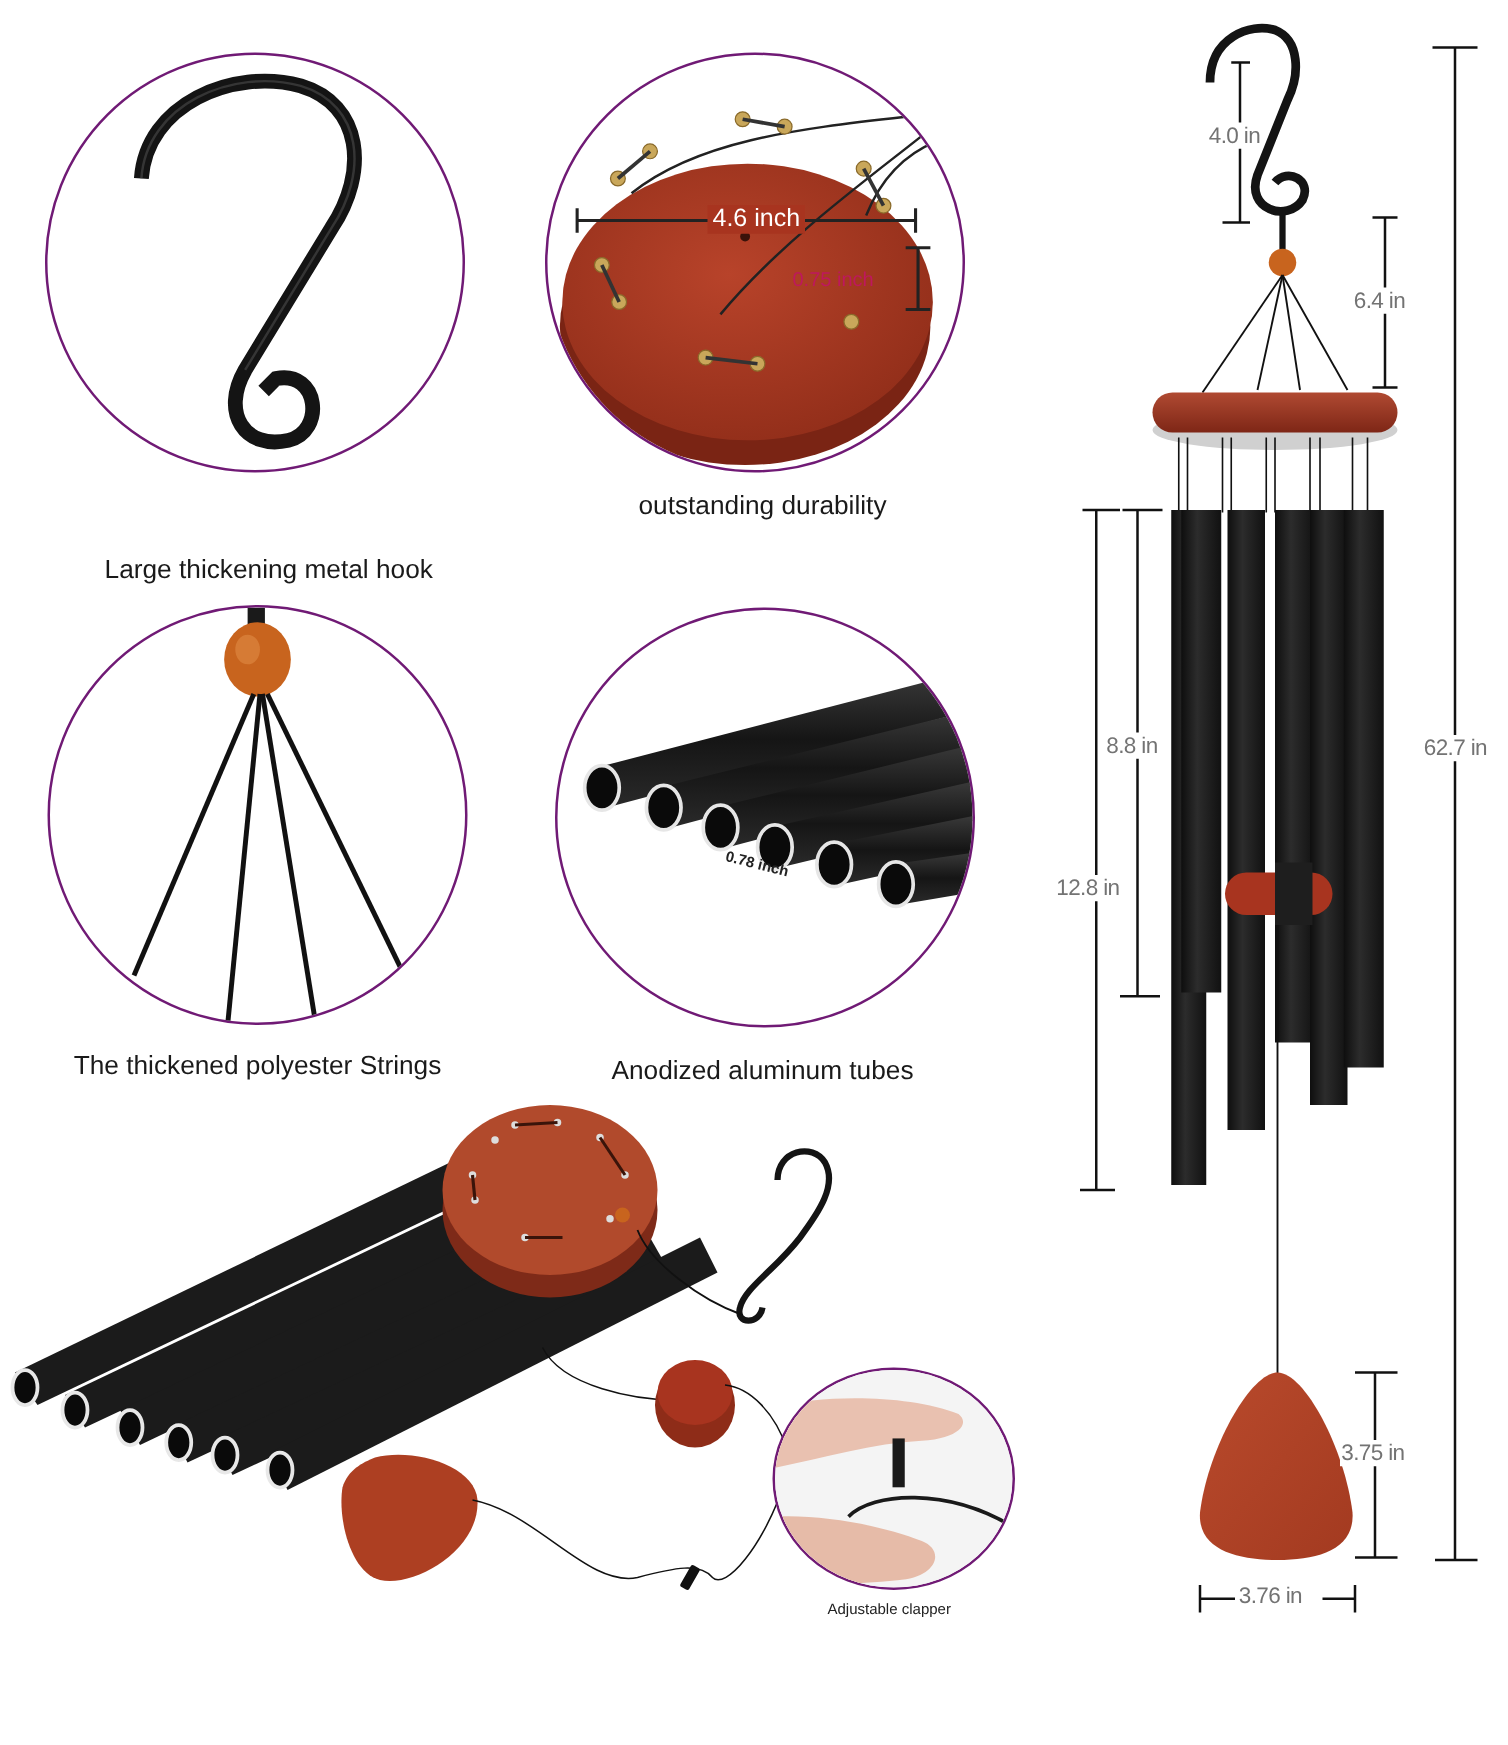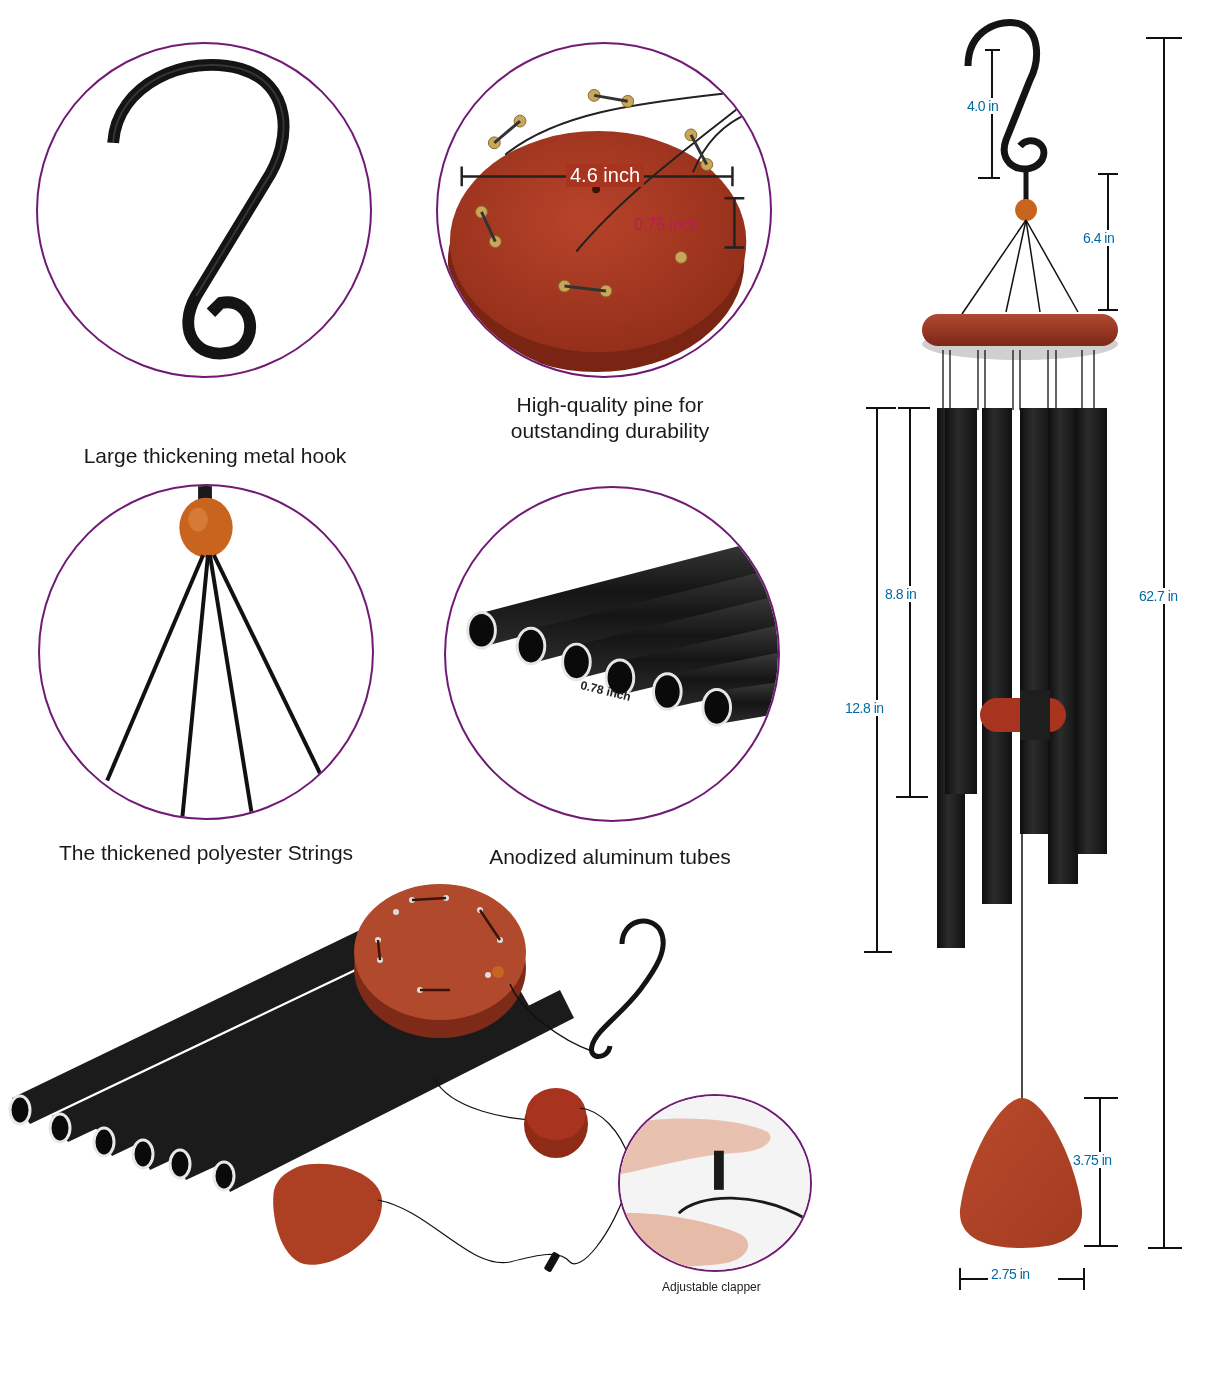--- a/index.html
+++ b/index.html
@@ -2,21 +2,21 @@
 <html><head>
 <meta charset="utf-8">
 <style>
   html, body { margin: 0; padding: 0; background: #ffffff; }
   body { width: 1206px; height: 1396px; position: relative; overflow: hidden;
          font-family: "Liberation Sans", sans-serif; color: #1a1a1a; }
   .abs { position: absolute; }
   .circle { position: absolute; border: 2px solid #701a75; border-radius: 50%; background: #fff; overflow: hidden; box-sizing: border-box; }
   .circle svg { position: absolute; left: 0; top: 0; width: 100%; height: 100%; }
   .caption { position: absolute; font-size: 21px; text-align: center; line-height: 26px; color: #1a1a1a; }
-  .dim { position: absolute; font-size: 14px; color: #0369a1; background: #fff; padding: 0 1px; letter-spacing: -0.5px; }
+  .dim { position: absolute; font-size: 18px; color: #737373; background: #fff; padding: 0 1px; letter-spacing: -0.5px; }
   .main-svg { position: absolute; left: 0; top: 0; width: 1206px; height: 1396px; }
 </style>
 </head>
 <body>
 
 <div class="circle" style="left:36px; top:42px; width:336px; height:336px;">
   <svg viewBox="0 0 336 336">
     <path d="M76 100 C 80 40, 150 10, 205 25 C 255 40, 260 95, 230 140 L 160 255 C 140 290, 160 320, 195 312 C 225 305, 220 255, 185 262 L 175 272" fill="none" stroke="#141414" stroke-width="12" stroke-linecap="butt"></path>
     <path d="M76 100 C 80 40, 150 10, 205 25 C 255 40, 260 95, 230 140 L 160 255" fill="none" stroke="#555" stroke-width="2" opacity="0.5"></path>
   </svg>
@@ -64,21 +64,20 @@
     <line x1="24" y1="124" x2="24" y2="144" stroke="#222" stroke-width="2.5"></line>
     <line x1="298" y1="124" x2="298" y2="144" stroke="#222" stroke-width="2.5"></line>
     <line x1="300" y1="156" x2="300" y2="206" stroke="#222" stroke-width="2.5"></line>
     <line x1="290" y1="156" x2="310" y2="156" stroke="#222" stroke-width="2.5"></line>
     <line x1="290" y1="206" x2="310" y2="206" stroke="#222" stroke-width="2.5"></line>
   </svg>
   <div class="abs" style="left:128px; top:120px; font-size:20px; color:#fff; background:#a8341f; padding:0 4px;">4.6 inch</div>
   <div class="abs" style="left:196px; top:172px; font-size:16px; color:#be185d;">0.75 inch</div>
 </div>
 <div class="caption" style="left:440px; top:392px; width:340px;">
-  <div>High-quality pine for</div>
   <div>outstanding durability</div>
 </div>
 
 <div class="circle" style="left:38px; top:484px; width:336px; height:336px;">
   <svg viewBox="0 0 336 336">
     <rect x="160" y="0" width="14" height="18" fill="#1a1a1a"></rect>
     <ellipse cx="168" cy="42" rx="27" ry="30" fill="#c8641e"></ellipse>
     <ellipse cx="160" cy="34" rx="10" ry="12" fill="#e08b45" opacity="0.6"></ellipse>
     <g stroke="#111" stroke-width="4">
       <line x1="165" y1="70" x2="68" y2="298"></line>
@@ -277,15 +276,15 @@
     <path d="M60 120 C 80 100, 140 96, 194 128" stroke="#1a1a1a" stroke-width="3" fill="none"></path>
   </svg>
 </div>
 
 <div class="dim" style="left:966px; top:98px;">4.0 in</div>
 <div class="dim" style="left:1082px; top:230px;">6.4 in</div>
 <div class="dim" style="left:1138px; top:588px;">62.7 in</div>
 <div class="dim" style="left:884px; top:586px;">8.8 in</div>
 <div class="dim" style="left:844px; top:700px;">12.8 in</div>
 <div class="dim" style="left:1072px; top:1152px;">3.75 in</div>
-<div class="dim" style="left:990px; top:1266px;">2.75 in</div>
+<div class="dim" style="left:990px; top:1266px;">3.76 in</div>
 
 <div class="abs" style="left:662px; top:1280px; font-size:12px; color:#222;">Adjustable clapper</div>
 
 </body></html>

